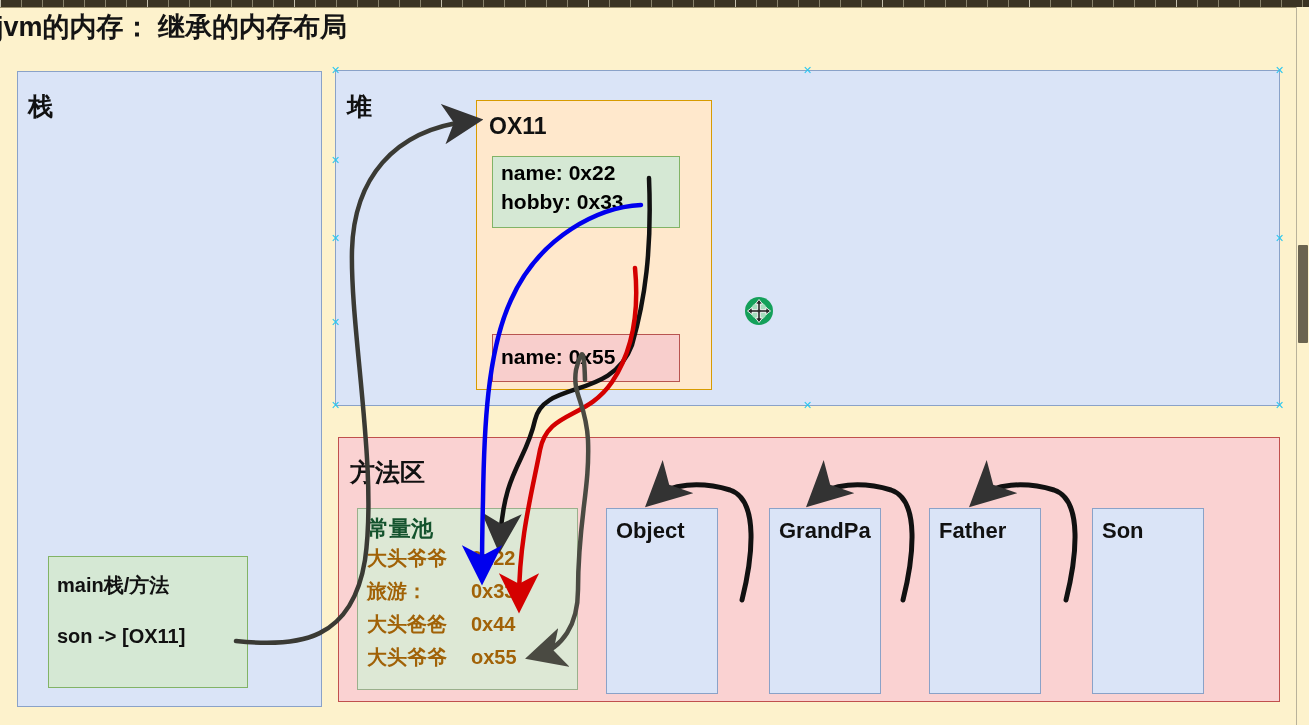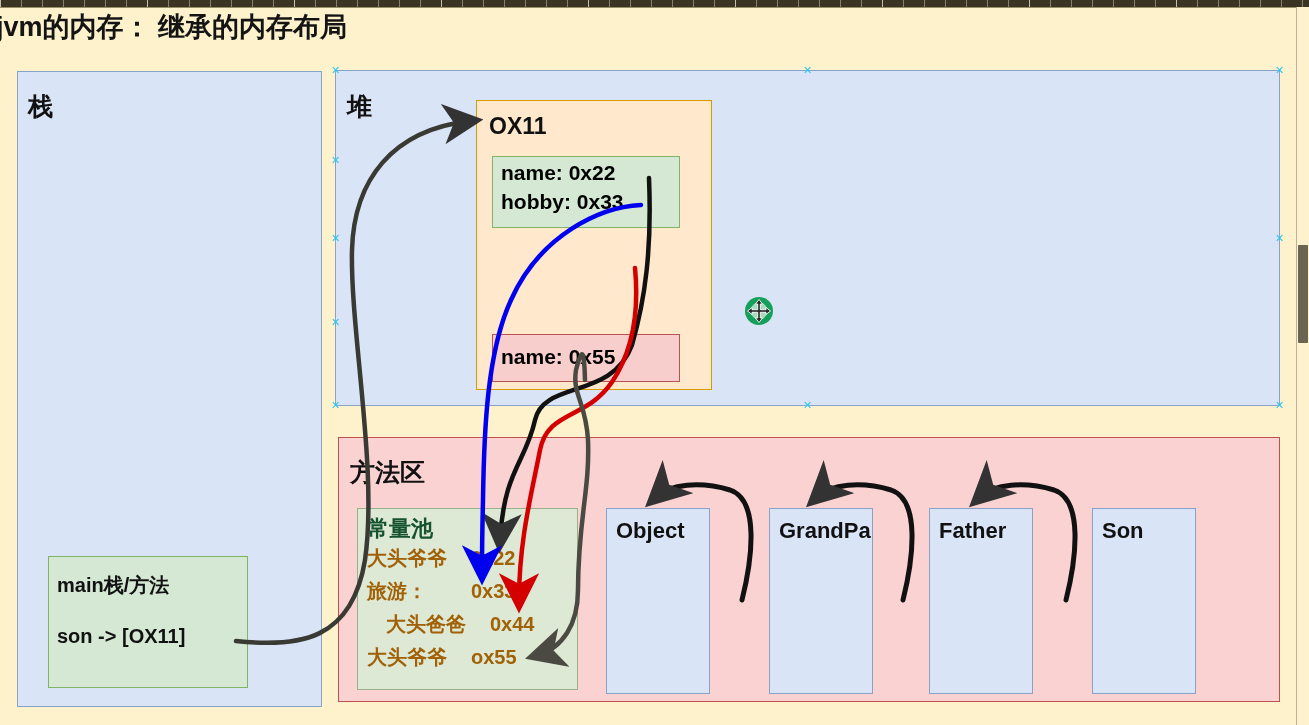--- a/index.html
+++ b/index.html
@@ -51,21 +51,21 @@
 
   
   .pool-box{position:absolute;left:357px;top:508px;width:221px;height:182px;
     background:#dde8d5;border:1px solid #9ab08c;box-sizing:border-box;}
   .pool-title{position:absolute;left:9px;top:5px;font-size:22px;font-weight:bold;color:#14532d;}
   .pool-row{position:absolute;left:9px;font-size:20px;font-weight:bold;color:#a16207;white-space:nowrap;}
   .pool-row .k{display:inline-block;width:104px;}
   .pool-row .v{display:inline-block;}
 
   
-  .cls-box{position:absolute;top:508px;width:104px;height:186px;
+  .cls-box{position:absolute;top:508px;width:112px;height:186px;
     background:#dae4f7;border:1px solid #8aa2c8;box-sizing:border-box;}
   .cls-name{position:absolute;left:9px;top:9px;font-size:22px;font-weight:bold;color:#111;}
 
   
   .handle{position:absolute;width:9px;height:9px;margin-left:-4px;margin-top:-4px;
     color:#29c6f0;font-size:11px;line-height:9px;text-align:center;font-weight:bold;
     font-family:"DejaVu Sans",sans-serif;}
 
   
   .movecur{position:absolute;left:744px;top:296px;width:30px;height:30px;}
@@ -182,21 +182,21 @@
   </div>
 
   <div class="pool-box">
     <div class="pool-title">常量池</div>
     <div class="pool-row" style="top:36px;">
       <span class="k">大头爷爷</span><span class="v">0x22</span>
     </div>
     <div class="pool-row" style="top:69px;">
       <span class="k">旅游：</span><span class="v">0x33</span>
     </div>
-    <div class="pool-row" style="top:102px;margin-left:19px;">
+    <div class="pool-row" style="top:102px;">
       <span class="k">大头爸爸</span><span class="v">0x44</span>
     </div>
     <div class="pool-row" style="top:135px;">
       <span class="k">大头爷爷</span><span class="v">ox55</span>
     </div>
   </div>
 
   <div class="cls-box" style="left:606px;">
     <div class="cls-name">Object</div>
   </div>

